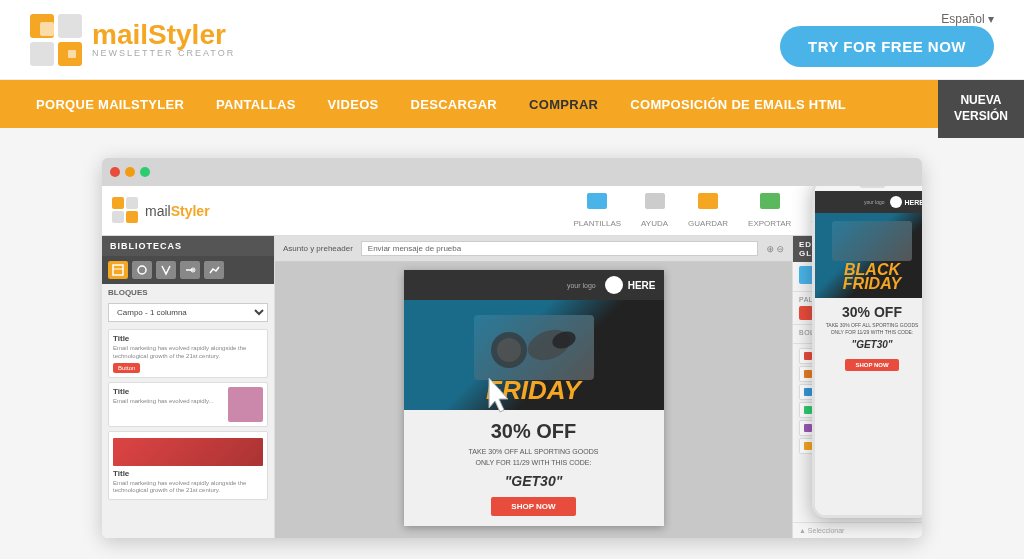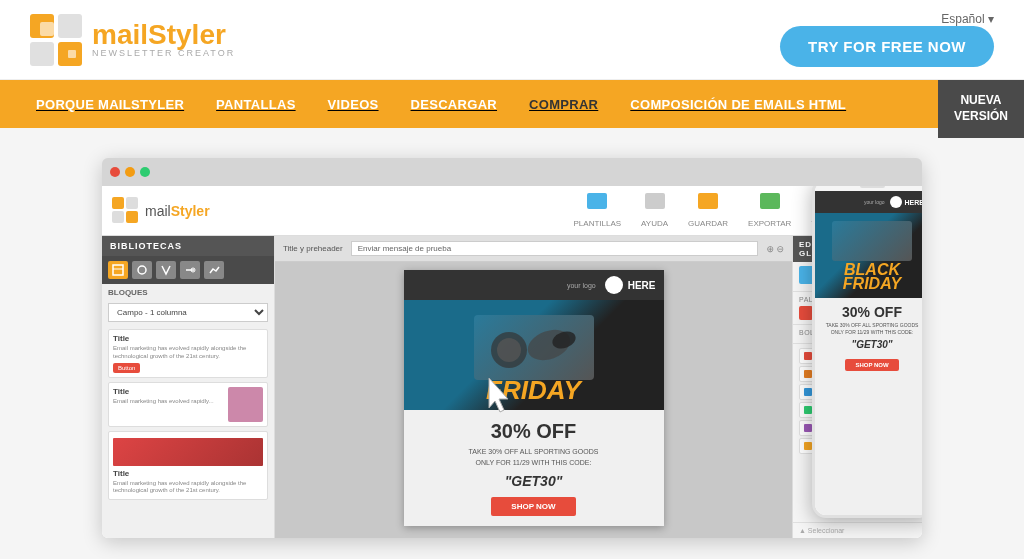--- a/index.html
+++ b/index.html
@@ -68,21 +68,20 @@
     }
 
     
     .nav {
       background: #f5a623;
       display: flex;
       align-items: center;
       height: 48px;
       padding: 0 20px;
       position: relative;
-      text-decoration: underline;
     }
     .nav a {
       color: #fff;
       text-decoration: none;
       font-size: 13px;
       font-weight: 600;
       padding: 0 16px;
       height: 48px;
       display: flex;
       align-items: center;
@@ -764,21 +763,21 @@
             <div class="template-item">
               <div class="template-item-img"></div>
               <div class="template-item-title" style="margin-top:3px">Title</div>
               <div class="template-item-text">Email marketing has evolved rapidly alongside the technological growth of the 21st century.</div>
             </div>
           </div>
         </div>
 
         <div class="app-center">
           <div class="app-center-toolbar">
-            <span>Title y preheader</span>
+            <span>Asunto y preheader</span>
             <div class="subject-bar">
               <span>Enviar mensaje de prueba</span>
             </div>
             <span style="font-size:9px;color:#888">⊕ ⊖</span>
           </div>
 
           <div class="newsletter-preview">
 
             <div class="email-preview">
               <div class="email-header">

